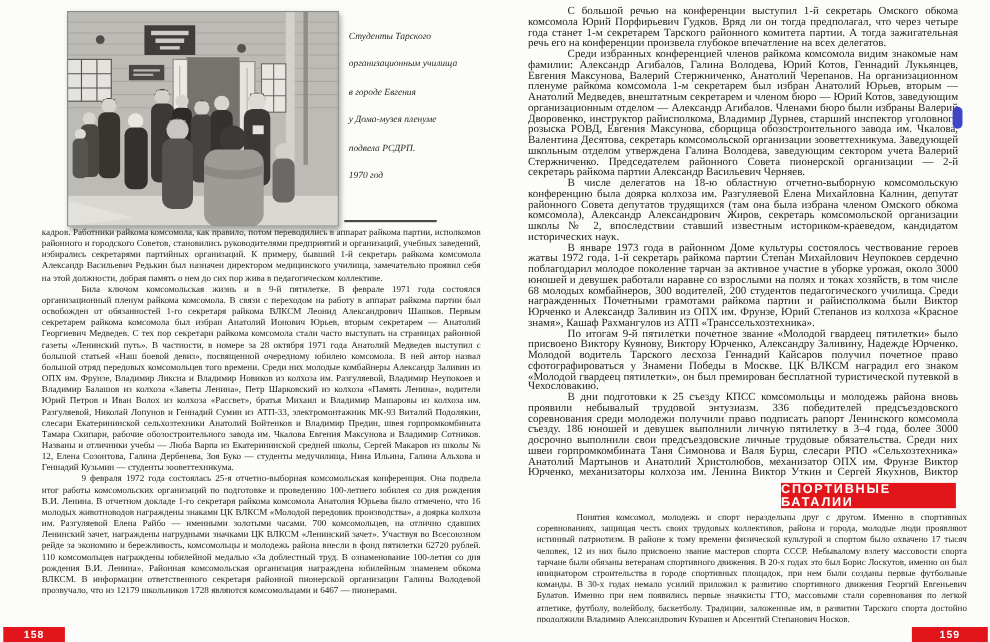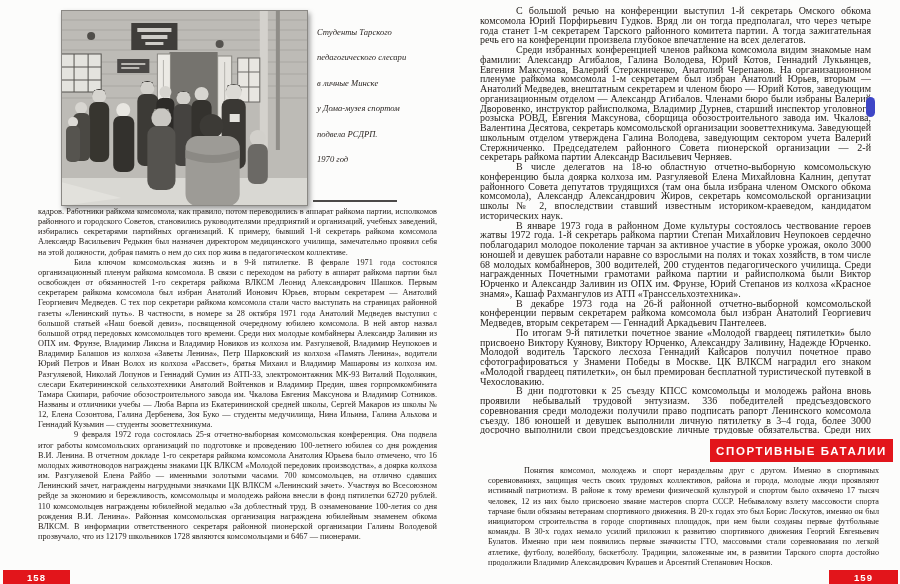--- a/index.html
+++ b/index.html
@@ -41,33 +41,33 @@
     font-size:10px;line-height:9.75px;margin-left:40px;
   }
   .right-text-2{
     position:absolute;left:488px;top:466px;width:391px;height:100px;overflow:hidden;
     font-size:8.2px;line-height:10.2px;
   }
   .body-text p.indent{text-indent:36px;}
 
   
   .section-heading{
-    position:absolute;left:710px;top:439px;width:183px;height:23px;
+    position:absolute;left:710px;top:439px;width:159px;height:23px;
     background:var(--red);color:#ffffff;
     font-family:"Liberation Sans", sans-serif;font-weight:bold;
     font-size:11.5px;letter-spacing:1.6px;
     display:flex;align-items:center;justify-content:center;
   }
   .page-badge{
     position:absolute;top:570px;height:14px;background:var(--red);
     color:#fff;font-family:"Liberation Sans", sans-serif;font-weight:bold;
     font-size:9.5px;letter-spacing:1px;
     display:flex;align-items:center;justify-content:center;
   }
-  .badge-left{left:3px;width:67px;}
+  .badge-left{left:3px;width:56px;}
   .badge-right{left:829px;width:69px;}
 
   
   .scroll-pill{
     position:absolute;left:866px;top:97px;width:9px;height:20px;
     border-radius:5px;background:var(--blue);
   }
 </style>
 </head>
 <body>
@@ -162,23 +162,23 @@
 
         <circle cx="196" cy="128" r="8" fill="#d2d0cb"></circle>
           <rect x="186" y="134" width="20" height="40" rx="7" fill="#6b6965"></rect>
 
         <rect x="0.5" y="0.5" width="245" height="195" fill="none" stroke="#8a8884"></rect>
       </svg>
     </div>
 
     <div class="caption">
         <div>Студенты Тарского</div>
-        <div>педагогического  слесари</div>
-        <div>в личные Минске</div>
-        <div>у Дома-музея спортом</div>
+        <div>организационным  училища</div>
+        <div>в городе Евгения</div>
+        <div>у Дома-музея пленуме</div>
         <div>подвела  РСДРП.</div>
         <div>1970 год</div>
       </div>
 
     <div class="caption-rule"></div>
 
     <div class="left-text body-text">
         <p class="para">кадров. Работники райкома комсомола, как правило, потом переводились в аппарат райкома партии, исполкомов районного и городского Советов, становились руководителями предприятий и организаций, учебных заведений, избирались секретарями партийных организаций. К примеру, бывший 1-й секретарь райкома комсомола Александр Васильевич Редькин был назначен директором медицинского училища, замечательно проявил себя на этой должности, добрая память о нем до сих пор жива в педагогическом коллективе.</p>
         <p class="para indent">Била ключом комсомольская жизнь и в 9-й пятилетке. В феврале 1971 года состоялся организационный пленум райкома комсомола. В связи с переходом на работу в аппарат райкома партии был освобожден от обязанностей 1-го секретаря райкома ВЛКСМ Леонид Александрович Шашков. Первым секретарем райкома комсомола был избран Анатолий Ионович Юрьев, вторым секретарем — Анатолий Георгиевич Медведев. С тех пор секретари райкома комсомола стали часто выступать на страницах районной газеты «Ленинский путь». В частности, в номере за 28 октября 1971 года Анатолий Медведев выступил с большой статьей «Наш боевой девиз», посвященной очередному юбилею комсомола. В ней автор назвал большой отряд передовых комсомольцев того времени. Среди них молодые комбайнеры Александр Заливин из ОПХ им. Фрунзе, Владимир Ликсна и Владимир Новиков из колхоза им. Разгуляевой, Владимир Неупокоев и Владимир Балашов из колхоза «Заветы Ленина», Петр Шарковский из колхоза «Память Ленина», водители Юрий Петров и Иван Волох из колхоза «Рассвет», братья Михаил и Владимир Машаровы из колхоза им. Разгуляевой, Николай Лопунов и Геннадий Сумин из АТП-33, электромонтажник МК-93 Виталий Подолякин, слесари Екатерининской сельхозтехники Анатолий Войтенков и Владимир Предин, швея горпромкомбината Тамара Скипари, рабочие обозостроительного завода им. Чкалова Евгения Максунова и Владимир Сотников. Названы и отличники учебы — Люба Варпа из Екатерининской средней школы, Сергей Макаров из школы № 12, Елена Созонтова, Галина Дербенева, Зоя Буко — студенты медучилища, Нина Ильина, Галина Альхова и Геннадий Кузьмин — студенты зооветтехникума.</p>
         <p class="para indent">9 февраля 1972 года состоялась 25-я отчетно-выборная комсомольская конференция. Она подвела итог работы комсомольских организаций по подготовке и проведению 100-летнего юбилея со дня рождения В.И. Ленина. В отчетном докладе 1-го секретаря райкома комсомола Анатолия Юрьева было отмечено, что 16 молодых животноводов награждены знаками ЦК ВЛКСМ «Молодой передовик производства», а доярка колхоза им. Разгуляевой Елена Райбо — именными золотыми часами. 700 комсомольцев, на отлично сдавших Ленинский зачет, награждены нагрудными значками ЦК ВЛКСМ «Ленинский зачет». Участвуя во Всесоюзном рейде за экономию и бережливость, комсомольцы и молодежь района внесли в фонд пятилетки 62720 рублей. 110 комсомольцев награждены юбилейной медалью «За доблестный труд. В ознаменование 100-летия со дня рождения В.И. Ленина». Районная комсомольская организация награждена юбилейным знаменем обкома ВЛКСМ. В информации ответственного секретаря районной пионерской организации Галины Володевой прозвучало, что из 12179 школьников 1728 являются комсомольцами и 6467 — пионерами.</p>
@@ -187,21 +187,20 @@
     <div class="page-badge badge-left">158</div>
   </div>
 
   <div>
 
     <div class="right-text-1 body-text">
         <p class="para indent">С большой речью на конференции выступил 1-й секретарь Омского обкома комсомола Юрий Порфирьевич Гудков. Вряд ли он тогда предполагал, что через четыре года станет 1-м секретарем Тарского районного комитета партии. А тогда зажигательная речь его на конференции произвела глубокое впечатление на всех делегатов.</p>
         <p class="para indent">Среди избранных конференцией членов райкома комсомола видим знакомые нам фамилии: Александр Агибалов, Галина Володева, Юрий Котов, Геннадий Лукьянцев, Евгения Максунова, Валерий Стержниченко, Анатолий Черепанов. На организационном пленуме райкома комсомола 1-м секретарем был избран Анатолий Юрьев, вторым — Анатолий Медведев, внештатным секретарем и членом бюро — Юрий Котов, заведующим организационным отделом — Александр Агибалов. Членами бюро были избраны Валерий Дворовенко, инструктор райисполкома, Владимир Дурнев, старший инспектор уголовного розыска РОВД, Евгения Максунова, сборщица обозостроительного завода им. Чкалова, Валентина Десятова, секретарь комсомольской организации зооветтехникума. Заведующей школьным отделом утверждена Галина Володева, заведующим сектором учета Валерий Стержниченко. Председателем районного Совета пионерской организации — 2-й секретарь райкома партии Александр Васильевич Черняев.</p>
         <p class="para indent">В числе делегатов на 18-ю областную отчетно-выборную комсомольскую конференцию была доярка колхоза им. Разгуляевой Елена Михайловна Калнин, депутат районного Совета депутатов трудящихся (там она была избрана членом Омского обкома комсомола), Александр Александрович Жиров, секретарь комсомольской организации школы № 2, впоследствии ставший известным историком-краеведом, кандидатом исторических наук.</p>
         <p class="para indent">В январе 1973 года в районном Доме культуры состоялось чествование героев жатвы 1972 года. 1-й секретарь райкома партии Степан Михайлович Неупокоев сердечно поблагодарил молодое поколение тарчан за активное участие в уборке урожая, около 3000 юношей и девушек работали наравне со взрослыми на полях и токах хозяйств, в том числе 68 молодых комбайнеров, 300 водителей, 200 студентов педагогического училища. Среди награжденных Почетными грамотами райкома партии и райисполкома были Виктор Юрченко и Александр Заливин из ОПХ им. Фрунзе, Юрий Степанов из колхоза «Красное знамя», Кашаф Рахмангулов из АТП «Транссельхозтехника».</p>
-        <p class="para indent">В декабре 1973 года на 26-й районной отчетно-выборной комсомольской конференции первым секретарем райкома комсомола был избран Анатолий Георгиевич Медведев, вторым секретарем — Геннадий Аркадьевич Пантелеев.</p>
         <p class="para indent">По итогам 9-й пятилетки почетное звание «Молодой гвардеец пятилетки» было присвоено Виктору Куянову, Виктору Юрченко, Александру Заливину, Надежде Юрченко. Молодой водитель Тарского лесхоза Геннадий Кайсаров получил почетное право сфотографироваться у Знамени Победы в Москве. ЦК ВЛКСМ наградил его знаком «Молодой гвардеец пятилетки», он был премирован бесплатной туристической путевкой в Чехословакию.</p>
         <p class="para indent">В дни подготовки к 25 съезду КПСС комсомольцы и молодежь района вновь проявили небывалый трудовой энтузиазм. 336 победителей предсъездовского соревнования среди молодежи получили право подписать рапорт Ленинского комсомола съезду. 186 юношей и девушек выполнили личную пятилетку в 3–4 года, более 3000 досрочно выполнили свои предсъездовские личные трудовые обязательства. Среди них швеи горпромкомбината Таня Симонова и Валя Бурш, слесари РПО «Сельхозтехника» Анатолий Мартынов и Анатолий Христолюбов, механизатор ОПХ им. Фрунзе Виктор Юрченко, механизаторы колхоза им. Ленина Виктор Уткин и Сергей Якухнов, Виктор Горбунов и Михаил Рублев из колхоза «Октябрь», Анатолий Бублинский и Михаил Климятич из колхоза «Рассвет».</p>
       </div>
 
     <div class="section-heading">СПОРТИВНЫЕ БАТАЛИИ</div>
 
     <div class="right-text-2 body-text">
         <p class="para indent">Понятия комсомол, молодежь и спорт нераздельны друг с другом. Именно в спортивных соревнованиях, защищая честь своих трудовых коллективов, района и города, молодые люди проявляют истинный патриотизм. В районе к тому времени физической культурой и спортом было охвачено 17 тысяч человек, 12 из них было присвоено звание мастеров спорта СССР. Небывалому взлету массовости спорта тарчане были обязаны ветеранам спортивного движения. В 20-х годах это был Борис Лоскутов, именно он был инициатором строительства в городе спортивных площадок, при нем были созданы первые футбольные команды. В 30-х годах немало усилий приложил к развитию спортивного движения Георгий Евгеньевич Булатов. Именно при нем появились первые значкисты ГТО, массовыми стали соревнования по легкой атлетике, футболу, волейболу, баскетболу. Традиции, заложенные им, в развитии Тарского спорта достойно продолжили Владимир Александрович Курашев и Арсентий Степанович Носков.</p>
       </div>
 

